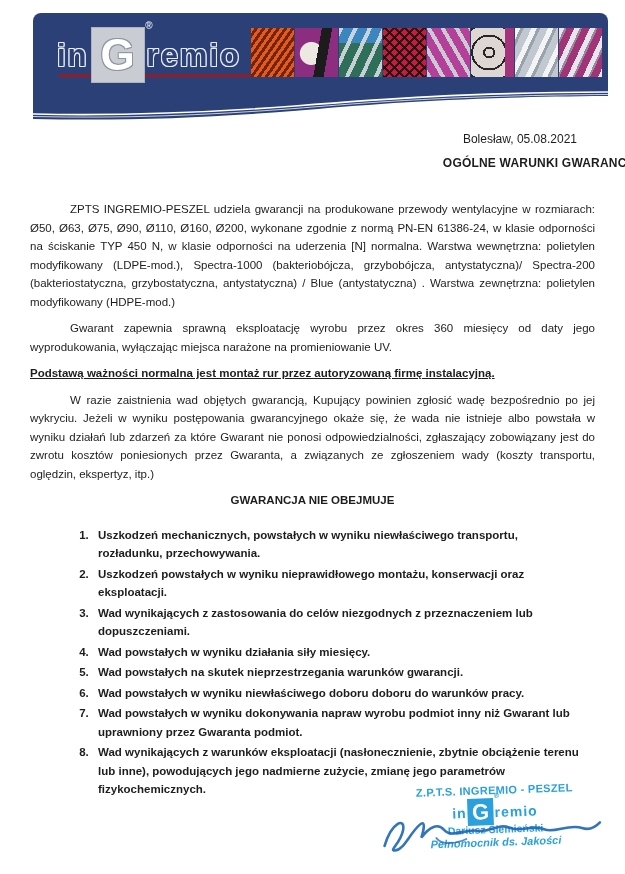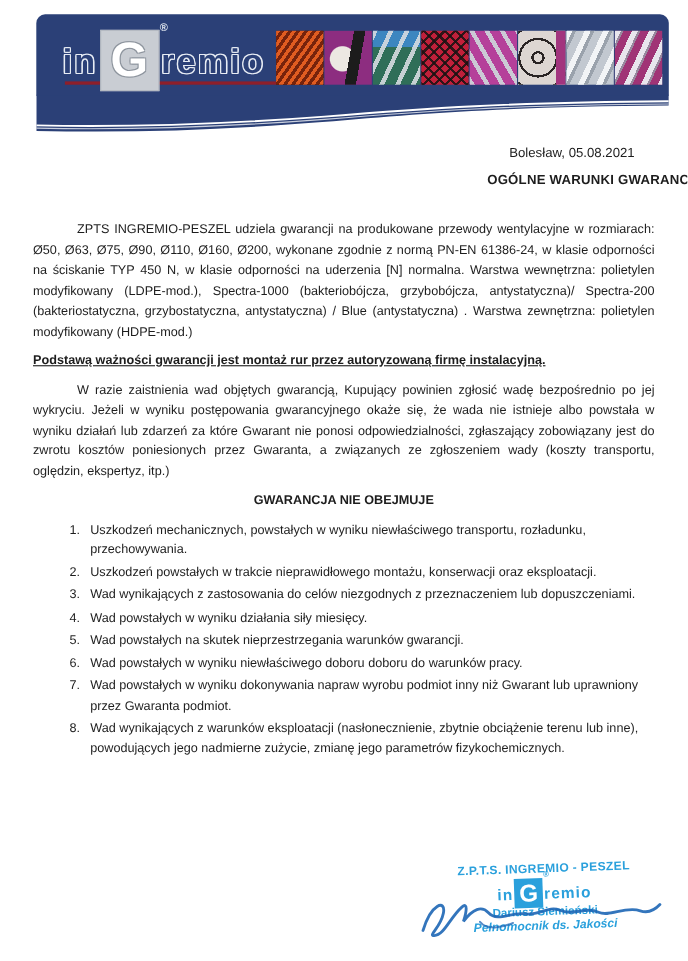--- a/index.html
+++ b/index.html
@@ -52,21 +52,21 @@
   .tile-8{background:
      repeating-linear-gradient(115deg,rgba(236,239,243,.95) 0 5px,rgba(150,158,168,.8) 5px 7px,transparent 7px 14px),#a03476;}
   
   .dateline{position:absolute;top:132px;right:48px;font-size:12px;}
   .doc-title{position:absolute;top:156px;left:0;width:100%;text-align:right;font-size:12px;font-weight:bold;letter-spacing:.2px;padding-left:12px;}
   .body-text{position:absolute;top:200px;left:30px;width:565px;font-size:11.5px;line-height:18.5px;}
   .body-text p{margin:0 0 8px 0;text-align:justify;}
   .p-indent{text-indent:40px;}
   .p-strong{font-weight:bold;text-decoration:underline;text-align:left !important;}
   .excl-heading{text-align:center;font-weight:bold;font-size:11.5px;margin:0 0 8px 0;}
-  ol.excl-list{margin:0;padding-left:46px;}
+  ol.excl-list{margin:16px;padding-left:46px;font-weight:bold;}
   ol.excl-list li{padding-left:6px;margin-bottom:2px;text-align:left;}
   
   .stamp{position:absolute;left:388px;top:784px;width:215px;height:86px;color:#2aa0dc;transform:rotate(-2deg);}
   .stamp-company{font-size:11px;font-weight:bold;text-align:center;letter-spacing:.3px;white-space:nowrap;}
   .stamp-logo{display:flex;align-items:center;justify-content:center;margin-top:2px;}
   .stamp-logo-word{font-weight:bold;font-size:14px;letter-spacing:1px;color:#2aa0dc;line-height:1;}
   .stamp-g-box{position:relative;width:26px;height:27px;margin:0 1px;background:#2aa0dc;display:flex;align-items:center;justify-content:center;}
   .stamp-g{font-weight:bold;font-size:22px;line-height:1;color:#ffffff;}
   .stamp-reg{position:absolute;top:-6px;right:-6px;font-size:7px;color:#2aa0dc;font-weight:bold;}
   .stamp-name{font-size:10.5px;font-weight:bold;text-align:center;margin-top:-2px;}
@@ -105,27 +105,28 @@
       <path d="M0,28 C90,30 170,27 262,20 C352,12.5 432,7 575,6" fill="none" stroke="#ffffff" stroke-width="1.7"></path>
       <path d="M0,30.5 C90,32.5 170,29.5 262,22.5 C352,15 432,9.5 575,8.5" fill="none" stroke="rgba(255,255,255,0.75)" stroke-width="1"></path>
     </svg>
   </div>
 
   <div class="dateline">Bolesław, 05.08.2021</div>
   <div class="doc-title">OGÓLNE WARUNKI GWARANCJI</div>
 
   <div class="body-text">
     <p class="p-indent">ZPTS INGREMIO-PESZEL udziela gwarancji na produkowane przewody wentylacyjne w rozmiarach: Ø50, Ø63, Ø75, Ø90, Ø110, Ø160, Ø200, wykonane zgodnie z normą PN-EN 61386-24, w klasie odporności na ściskanie TYP 450 N, w klasie odporności na uderzenia [N] normalna. Warstwa wewnętrzna: polietylen modyfikowany (LDPE-mod.), Spectra-1000 (bakteriobójcza, grzybobójcza, antystatyczna)/ Spectra-200 (bakteriostatyczna, grzybostatyczna, antystatyczna) / Blue (antystatyczna) . Warstwa zewnętrzna: polietylen modyfikowany (HDPE-mod.)</p>
-    <p class="p-strong">Podstawą ważności gwarancji jest montaż rur przez autoryzowaną firmę instalacyjną.</p>
+    <p class="p-indent">Gwarant zapewnia sprawną eksploatację wyrobu przez okres 360 miesięcy od daty jego wyprodukowania, wyłączając miejsca narażone na promieniowanie UV.</p>
+    <p class="p-strong">Podstawą ważności normalna jest montaż rur przez autoryzowaną firmę instalacyjną.</p>
     <p class="p-indent">W razie zaistnienia wad objętych gwarancją, Kupujący powinien zgłosić wadę bezpośrednio po jej wykryciu. Jeżeli w wyniku postępowania gwarancyjnego okaże się, że wada nie istnieje albo powstała w wyniku działań lub zdarzeń za które Gwarant nie ponosi odpowiedzialności, zgłaszający zobowiązany jest do zwrotu kosztów poniesionych przez Gwaranta, a związanych ze zgłoszeniem wady (koszty transportu, oględzin, ekspertyz, itp.)</p>
 
     <div class="excl-heading">GWARANCJA NIE OBEJMUJE</div>
     <ol class="excl-list">
       <li>Uszkodzeń mechanicznych, powstałych w wyniku niewłaściwego transportu, rozładunku, przechowywania.</li>
-      <li>Uszkodzeń powstałych w trakcie nieprawidłowego montażu, konserwacji oraz eksploatacji.</li>
+      <li>Uszkodzeń powstałych w wyniku nieprawidłowego montażu, konserwacji oraz eksploatacji.</li>
       <li>Wad wynikających z zastosowania do celów niezgodnych z przeznaczeniem lub dopuszczeniami.</li>
       <li>Wad powstałych w wyniku działania siły miesięcy.</li>
       <li>Wad powstałych na skutek nieprzestrzegania warunków gwarancji.</li>
       <li>Wad powstałych w wyniku niewłaściwego doboru doboru do warunków pracy.</li>
       <li>Wad powstałych w wyniku dokonywania napraw wyrobu podmiot inny niż Gwarant lub uprawniony przez Gwaranta podmiot.</li>
       <li>Wad wynikających z warunków eksploatacji (nasłonecznienie, zbytnie obciążenie terenu lub inne), powodujących jego nadmierne zużycie, zmianę jego parametrów fizykochemicznych.</li>
     </ol>
   </div>
 
   <div class="stamp">

